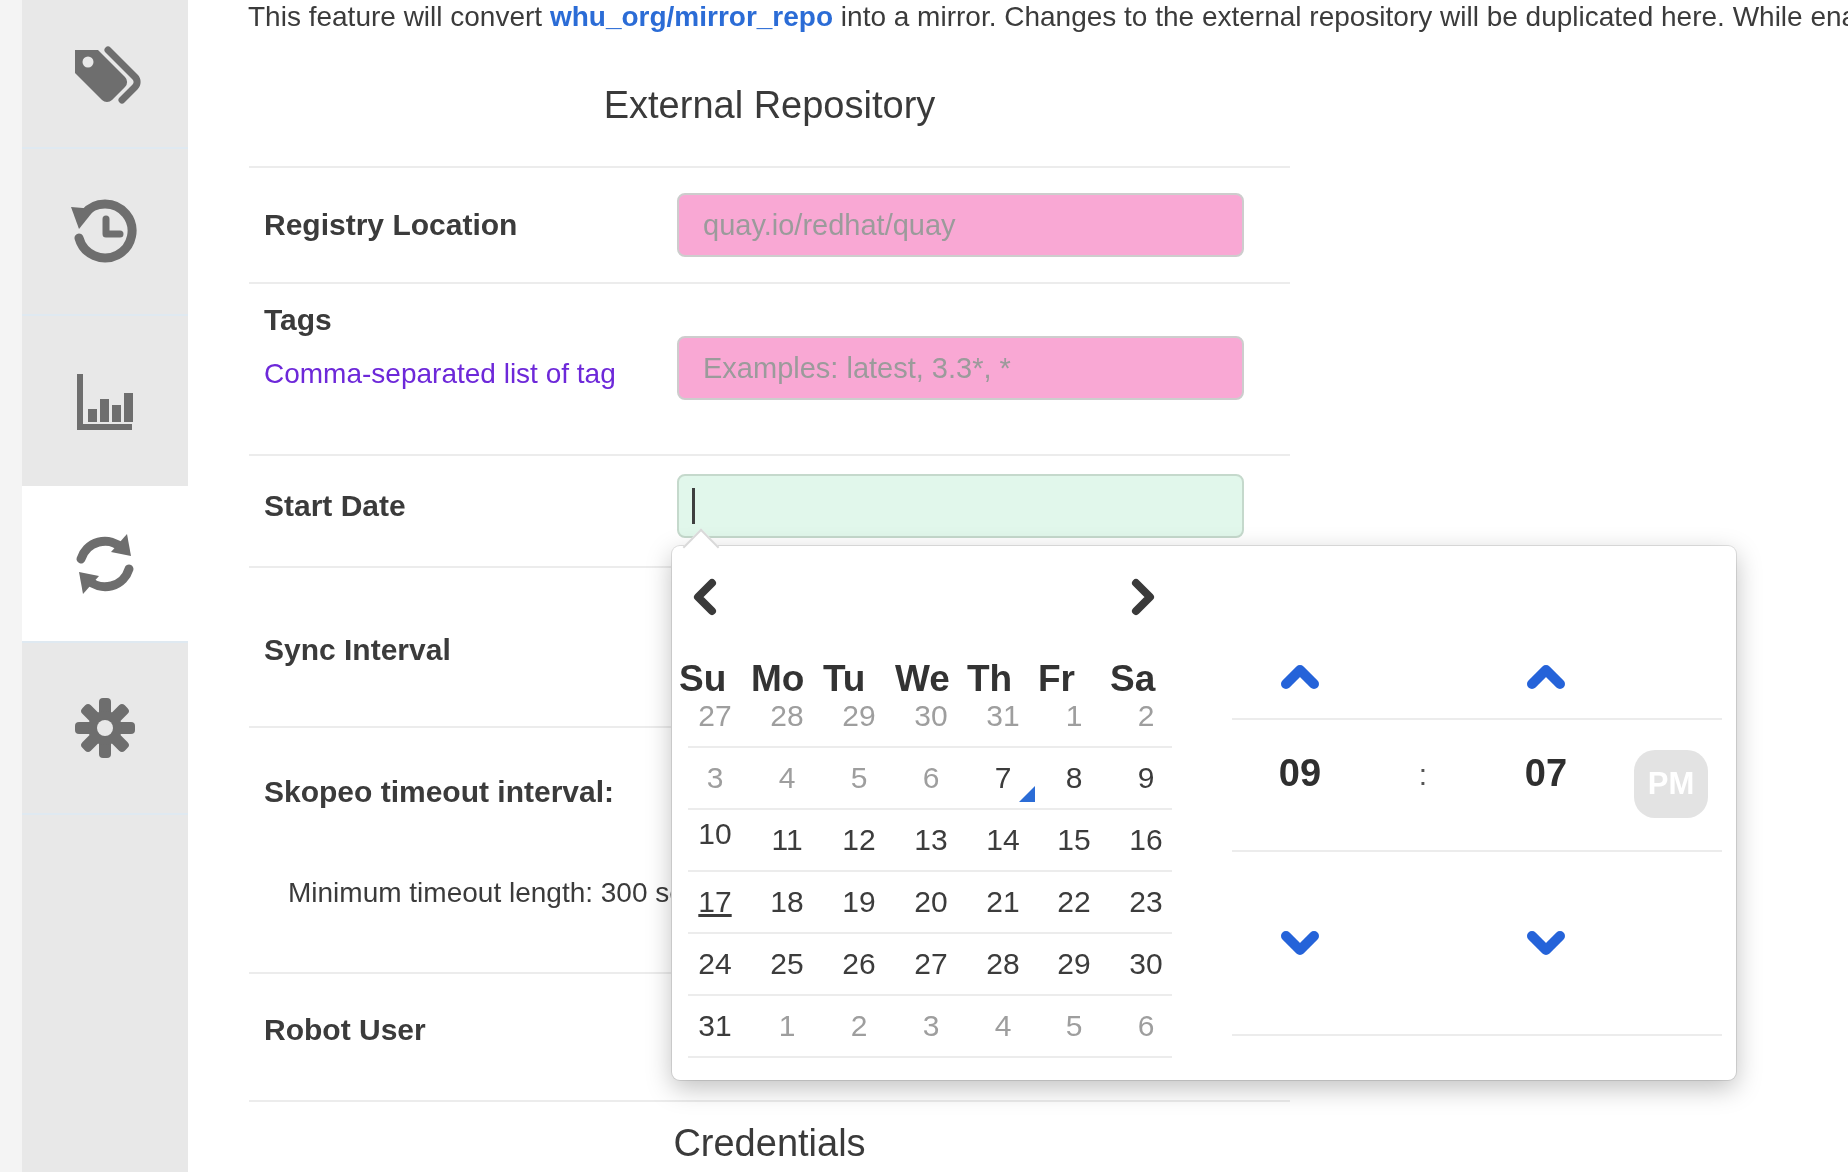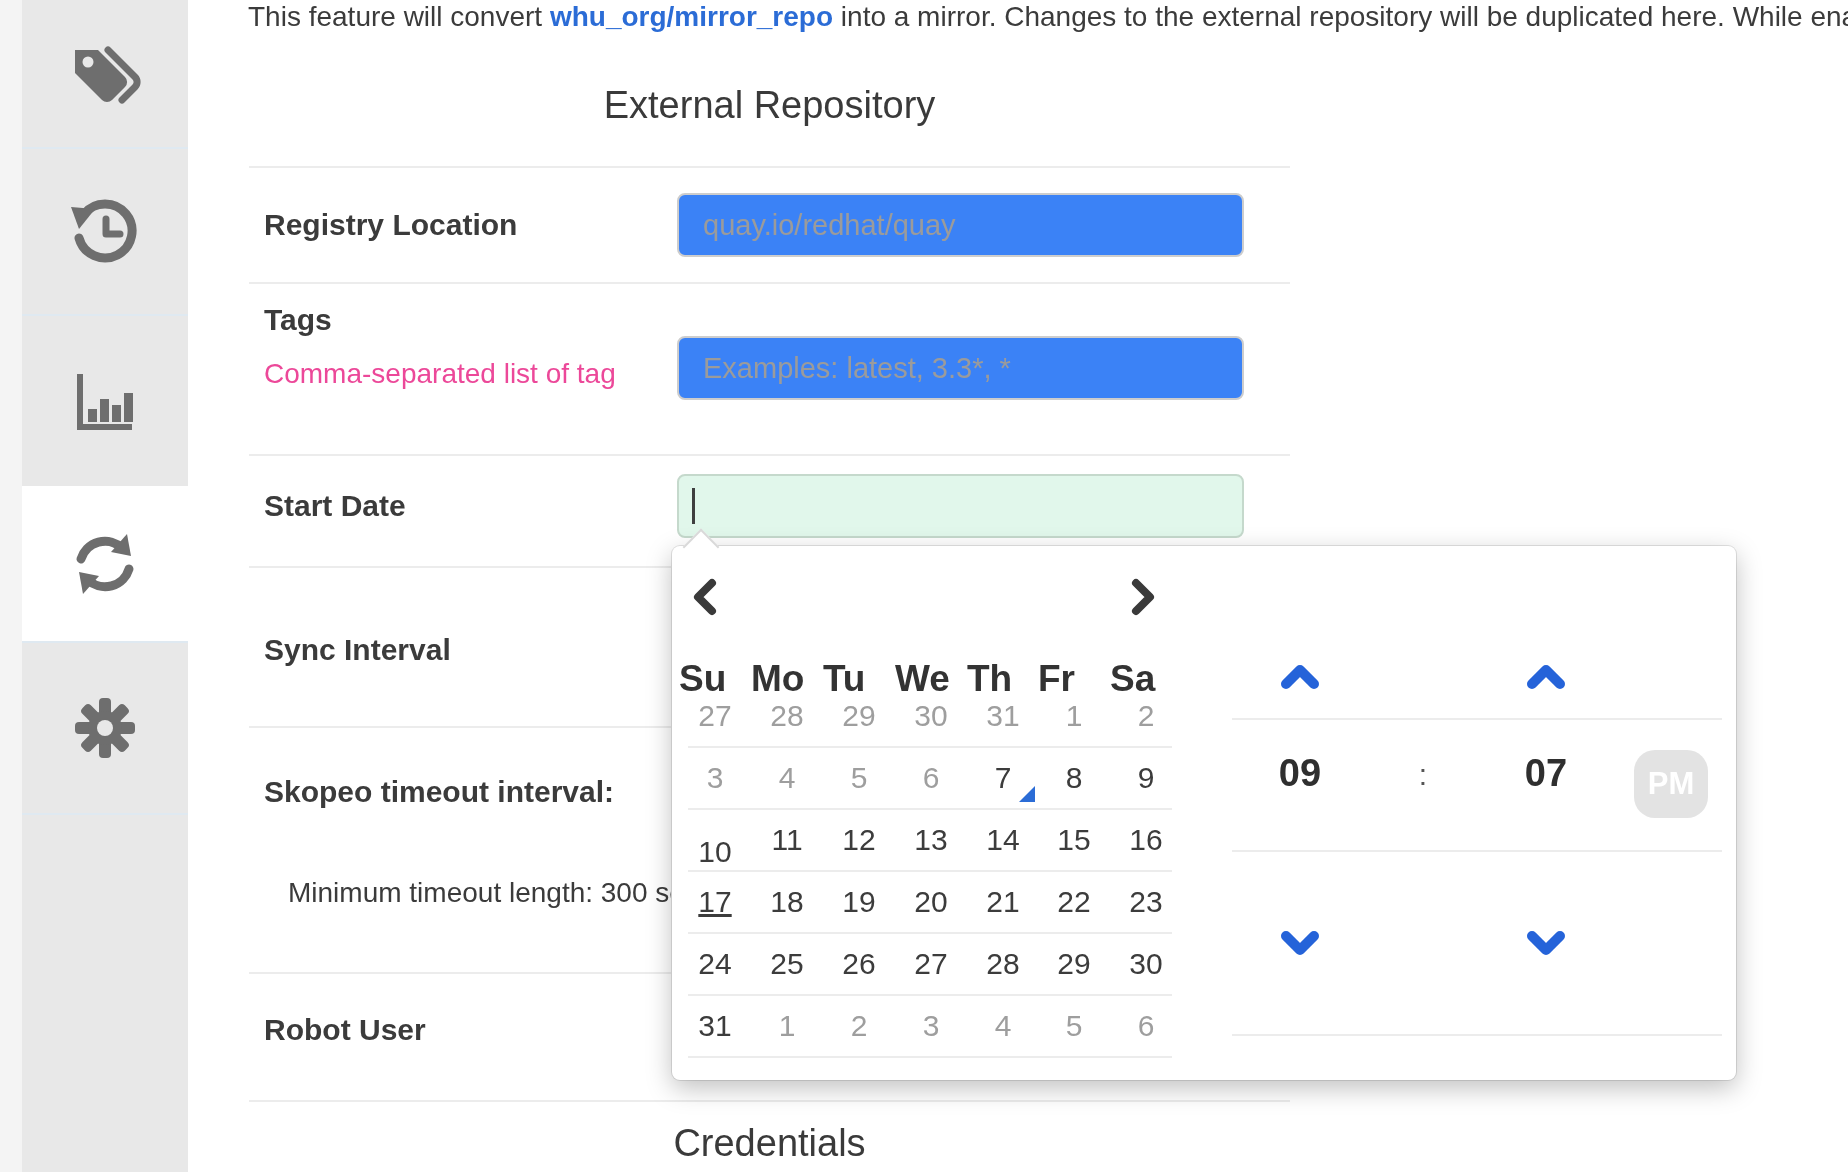--- a/index.html
+++ b/index.html
@@ -18,25 +18,25 @@
   
   .banner{left:248px;top:0;width:1600px;height:38px;font-size:28px;line-height:34px;
           white-space:nowrap;overflow:hidden;color:#3b3b3b;}
   .banner a{color:#2b6cd6;font-weight:bold;text-decoration:none;}
 
   
   .section-title{left:249px;top:84px;width:1041px;text-align:center;font-size:38px;
                  font-weight:400;color:#3a3a3a;}
   .divider{position:absolute;left:249px;width:1041px;height:2px;background:#ececec;}
   .flabel{position:absolute;left:264px;font-size:30px;font-weight:bold;color:#3b3b3b;}
-  .fdesc{position:absolute;left:264px;font-size:28px;color:#ec4899;}
+  .fdesc{position:absolute;left:264px;font-size:28px;color:#6d28d9;}
   .fhelper{position:absolute;left:288px;font-size:28px;color:#3b3b3b;white-space:nowrap;}
   .tinput{position:absolute;left:677px;width:567px;height:64px;box-sizing:border-box;
           border:2px solid #cdcdcd;border-radius:8px;font-size:29px;padding:0 24px;
-          color:#3b3b3b;background:#3b82f6;font-family:"Liberation Sans",sans-serif;outline:none;}
+          color:#3b3b3b;background:#f9a8d4;font-family:"Liberation Sans",sans-serif;outline:none;}
   .tinput::placeholder{color:#9b9b9b;opacity:1;}
   .tinput.focus-green{background:#e1f7eb;border-color:#c5d9cc;}
   .cursor{left:692px;top:488px;width:3px;height:36px;background:#3f3f3f;z-index:2;}
 
   
   .popup{left:672px;top:546px;width:1064px;height:534px;background:#fff;border-radius:8px;
          box-shadow:0 8px 26px rgba(0,0,0,.25),0 0 0 1px #e5e5e5;z-index:5;}
   .pointer{position:absolute;left:16px;top:-12px;width:24px;height:24px;background:#fff;
            transform:rotate(45deg);border-left:2px solid #d9d9d9;border-top:2px solid #d9d9d9;}
   .cal-nav{position:absolute;top:26px;width:48px;height:52px;display:flex;align-items:center;
@@ -197,21 +197,21 @@
         <div class="cal-day muted" style="left: 438px; top: 146px;">2</div>
         <div class="cal-sep" style="top: 200px;"></div>
         <div class="cal-day muted" style="left: 7px; top: 208px;">3</div>
         <div class="cal-day muted" style="left: 79px; top: 208px;">4</div>
         <div class="cal-day muted" style="left: 151px; top: 208px;">5</div>
         <div class="cal-day muted" style="left: 223px; top: 208px;">6</div>
         <div class="cal-day" style="left: 295px; top: 208px;">7<span class="today-marker"></span></div>
         <div class="cal-day" style="left: 366px; top: 208px;">8</div>
         <div class="cal-day" style="left: 438px; top: 208px;">9</div>
         <div class="cal-sep" style="top: 262px;"></div>
-        <div class="cal-day" style="left: 7px; top: 282px;">10</div>
+        <div class="cal-day" style="left: 7px; top: 264px;">10</div>
         <div class="cal-day" style="left: 79px; top: 270px;">11</div>
         <div class="cal-day" style="left: 151px; top: 270px;">12</div>
         <div class="cal-day" style="left: 223px; top: 270px;">13</div>
         <div class="cal-day" style="left: 295px; top: 270px;">14</div>
         <div class="cal-day" style="left: 366px; top: 270px;">15</div>
         <div class="cal-day" style="left: 438px; top: 270px;">16</div>
         <div class="cal-sep" style="top: 324px;"></div>
         <div class="cal-day" style="left: 7px; top: 332px; text-decoration: underline;">17</div>
         <div class="cal-day" style="left: 79px; top: 332px;">18</div>
         <div class="cal-day" style="left: 151px; top: 332px;">19</div>

